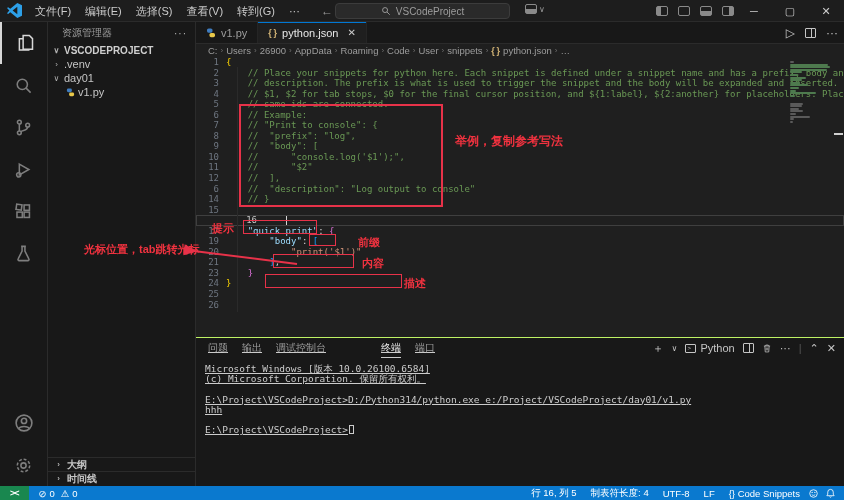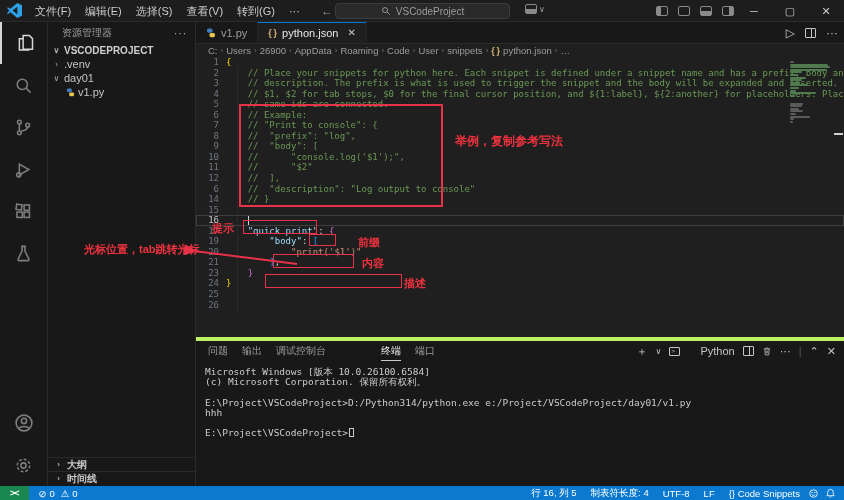--- a/index.html
+++ b/index.html
@@ -60,41 +60,41 @@
   .bc-sep{color:#6f6f6f;font-size:8px;}
   .json-glyph{color:#d8b878;font-size:9px;font-weight:bold;}
 
   
   .codearea{position:relative;height:280px;overflow:hidden;
     font-family:"DejaVu Sans Mono",monospace;font-size:9px;}
   .cl{height:10.55px;line-height:10.55px;white-space:pre;display:flex;}
   .ln{width:30px;flex:none;text-align:right;padding-right:7px;color:#6e7681;}
   .ct{flex:1;}
   .cur{box-shadow:inset 0 0 0 1px #3f3f3f;}
-  .cur .ln{color:#c6c6c6;}
+  .cur .ln{color:#c6c6c6;margin-left:38px;}
   .cm{color:#6a9955;}.k{color:#9cdcfe;}.s{color:#ce9178;}.p{color:#d4d4d4;}
   .b1{color:#ffd700;}.b2{color:#da70d6;}.b3{color:#179fff;}.pl{color:#d4d4d4;}
   .caret{display:inline-block;width:1px;height:9px;background:#d4d4d4;vertical-align:middle;}
   .indent-guide{position:absolute;left:41px;top:10px;width:1px;height:245px;background:#2a2a2a;}
 
   
   .minimap{position:absolute;right:12px;top:1px;width:42px;height:278px;}
   .mm-bar{position:absolute;height:2px;border-radius:1px;}
   .mm-green{background:#4e7a4e;}
   .mm-gray{background:#5a5a5a;}
   .ruler-mark{position:absolute;right:1px;top:76px;width:9px;height:2px;background:#d0d0d0;}
 
   
   .panel{position:absolute;left:196px;top:337px;width:648px;height:149px;background:#181818;
-    border-top:4px solid #bef264;}
+    border-top:1px solid #bef264;text-decoration:underline;}
   .panel-head{height:20px;display:flex;align-items:center;padding:0 8px 0 12px;font-size:10px;color:#9d9d9d;position:relative;}
   .ptab{margin-right:14px;line-height:19px;}
   .ptab.active{color:#e7e7e7;border-bottom:1px solid #cccccc;margin-left:41px;}
   .panel-actions{position:absolute;right:8px;top:0;height:20px;display:flex;align-items:center;gap:8px;color:#c5c5c5;font-size:11px;}
-  .term-prof{display:flex;align-items:center;gap:20px;}
+  .term-prof{display:flex;align-items:center;gap:4px;}
   .term-ico{width:11px;height:9px;border:1px solid #c5c5c5;border-radius:1px;font-size:6px;line-height:7px;padding-left:1px;color:#c5c5c5;}
   .pa-sep{color:#555;}
   .terminal{padding:6px 0 0 9px;font-family:"DejaVu Sans Mono",monospace;font-size:9.5px;color:#cccccc;}
   .tl{height:10.2px;line-height:10.2px;white-space:pre;}
   .term-caret{display:inline-block;width:5px;height:9px;border:1px solid #cccccc;vertical-align:-1px;margin-left:1px;}
 
   
   .statusbar{position:absolute;left:0;top:486px;width:844px;height:14px;background:#0a79cf;
     display:flex;align-items:center;font-size:9.5px;color:#ffffff;}
   .remote{height:14px;background:#19874f;display:flex;align-items:center;padding:0 10px;font-size:9px;letter-spacing:-1px;font-weight:bold;}

